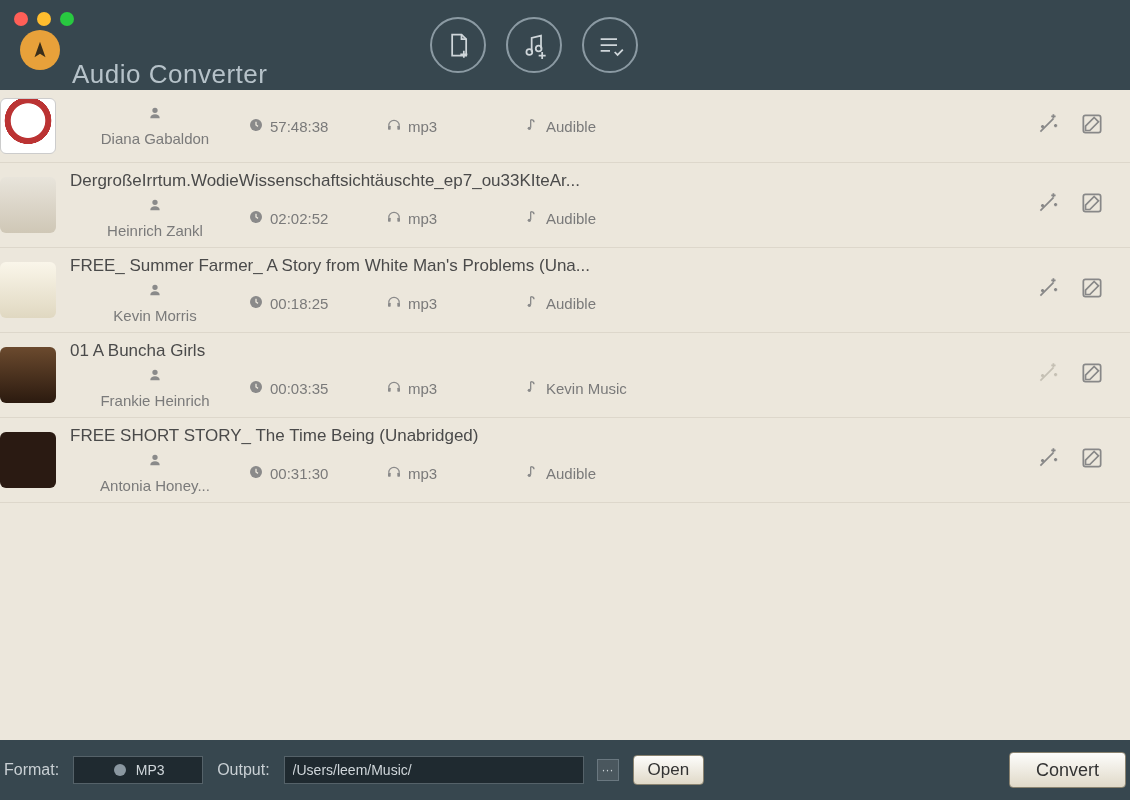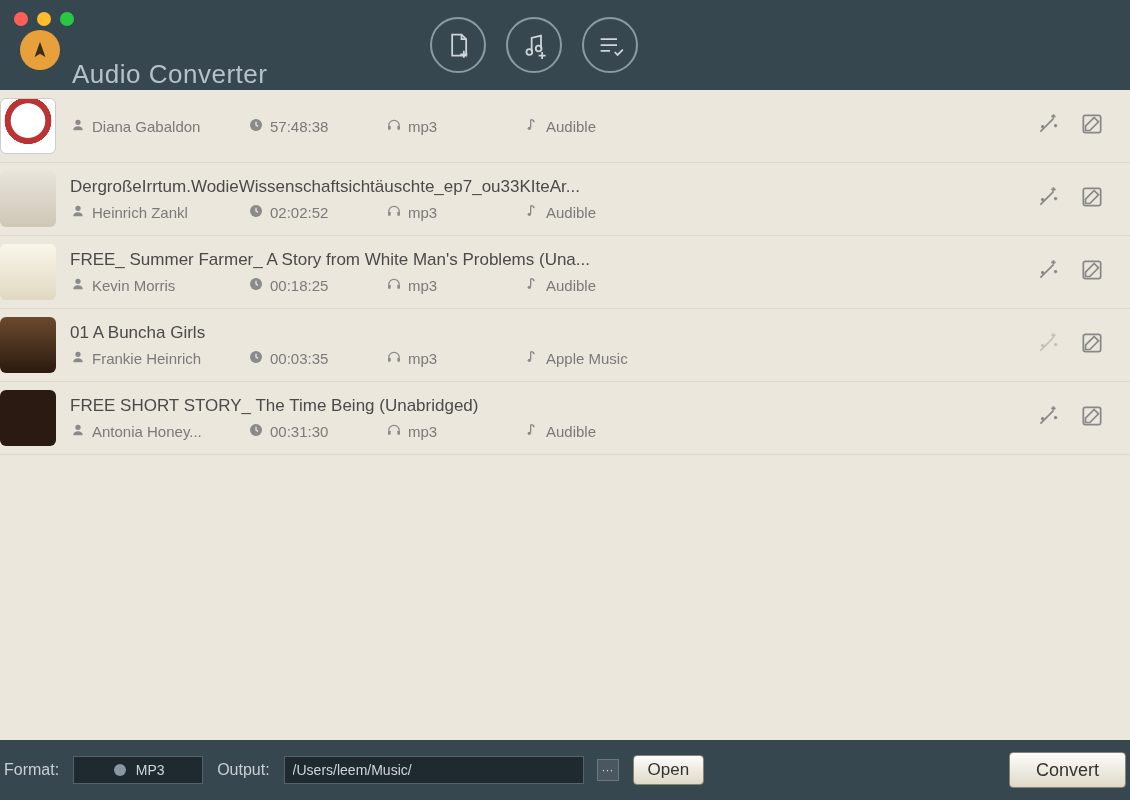--- a/index.html
+++ b/index.html
@@ -93,21 +93,21 @@
     text-overflow: ellipsis;
   }
   .meta {
     display: flex;
     align-items: center;
     color: #7a7a7a;
     font-size: 15px;
     gap: 8px;
   }
   .meta .cell { display: flex; align-items: center; gap: 6px; }
-  .cell.artist   { width: 170px; }
+  .cell.artist   { width: 170px; flex-direction: column; }
   .cell.duration { width: 130px; }
   .cell.format   { width: 130px; }
   .cell.source   { width: 160px; }
   .meta svg { width: 16px; height: 16px; fill: #8a8a8a; flex-shrink: 0; }
   .trunc { white-space: nowrap; overflow: hidden; text-overflow: ellipsis; }
   .row-actions {
     display: flex;
     gap: 12px;
     margin-right: 10px;
   }
@@ -396,21 +396,21 @@
                 <rect x="17" y="13" width="4" height="6" rx="1"></rect>
               </svg></span>
             <span>mp3</span>
           </div>
           <div class="cell source">
             <span><svg viewBox="0 0 24 24">
                 <path d="M10 4v12" stroke="#8a8a8a" stroke-width="2" fill="none"></path>
                 <circle cx="8" cy="17" r="2.5"></circle>
                 <path d="M10 4c2 0 5 1 5 4" stroke="#8a8a8a" stroke-width="2" fill="none"></path>
               </svg></span>
-            <span>Apple Music</span>
+            <span>Kevin Music</span>
           </div>
         </div>
       </div>
       <div class="row-actions">
         <div class="act dim">
           <span><svg viewBox="0 0 24 24">
               <path d="M5 19L17 7"></path>
               <path d="M17 3v4M15 5h4M7 13v3M5.5 14.5h3M19 12v3M17.5 13.5h3"></path>
             </svg></span>
         </div>

